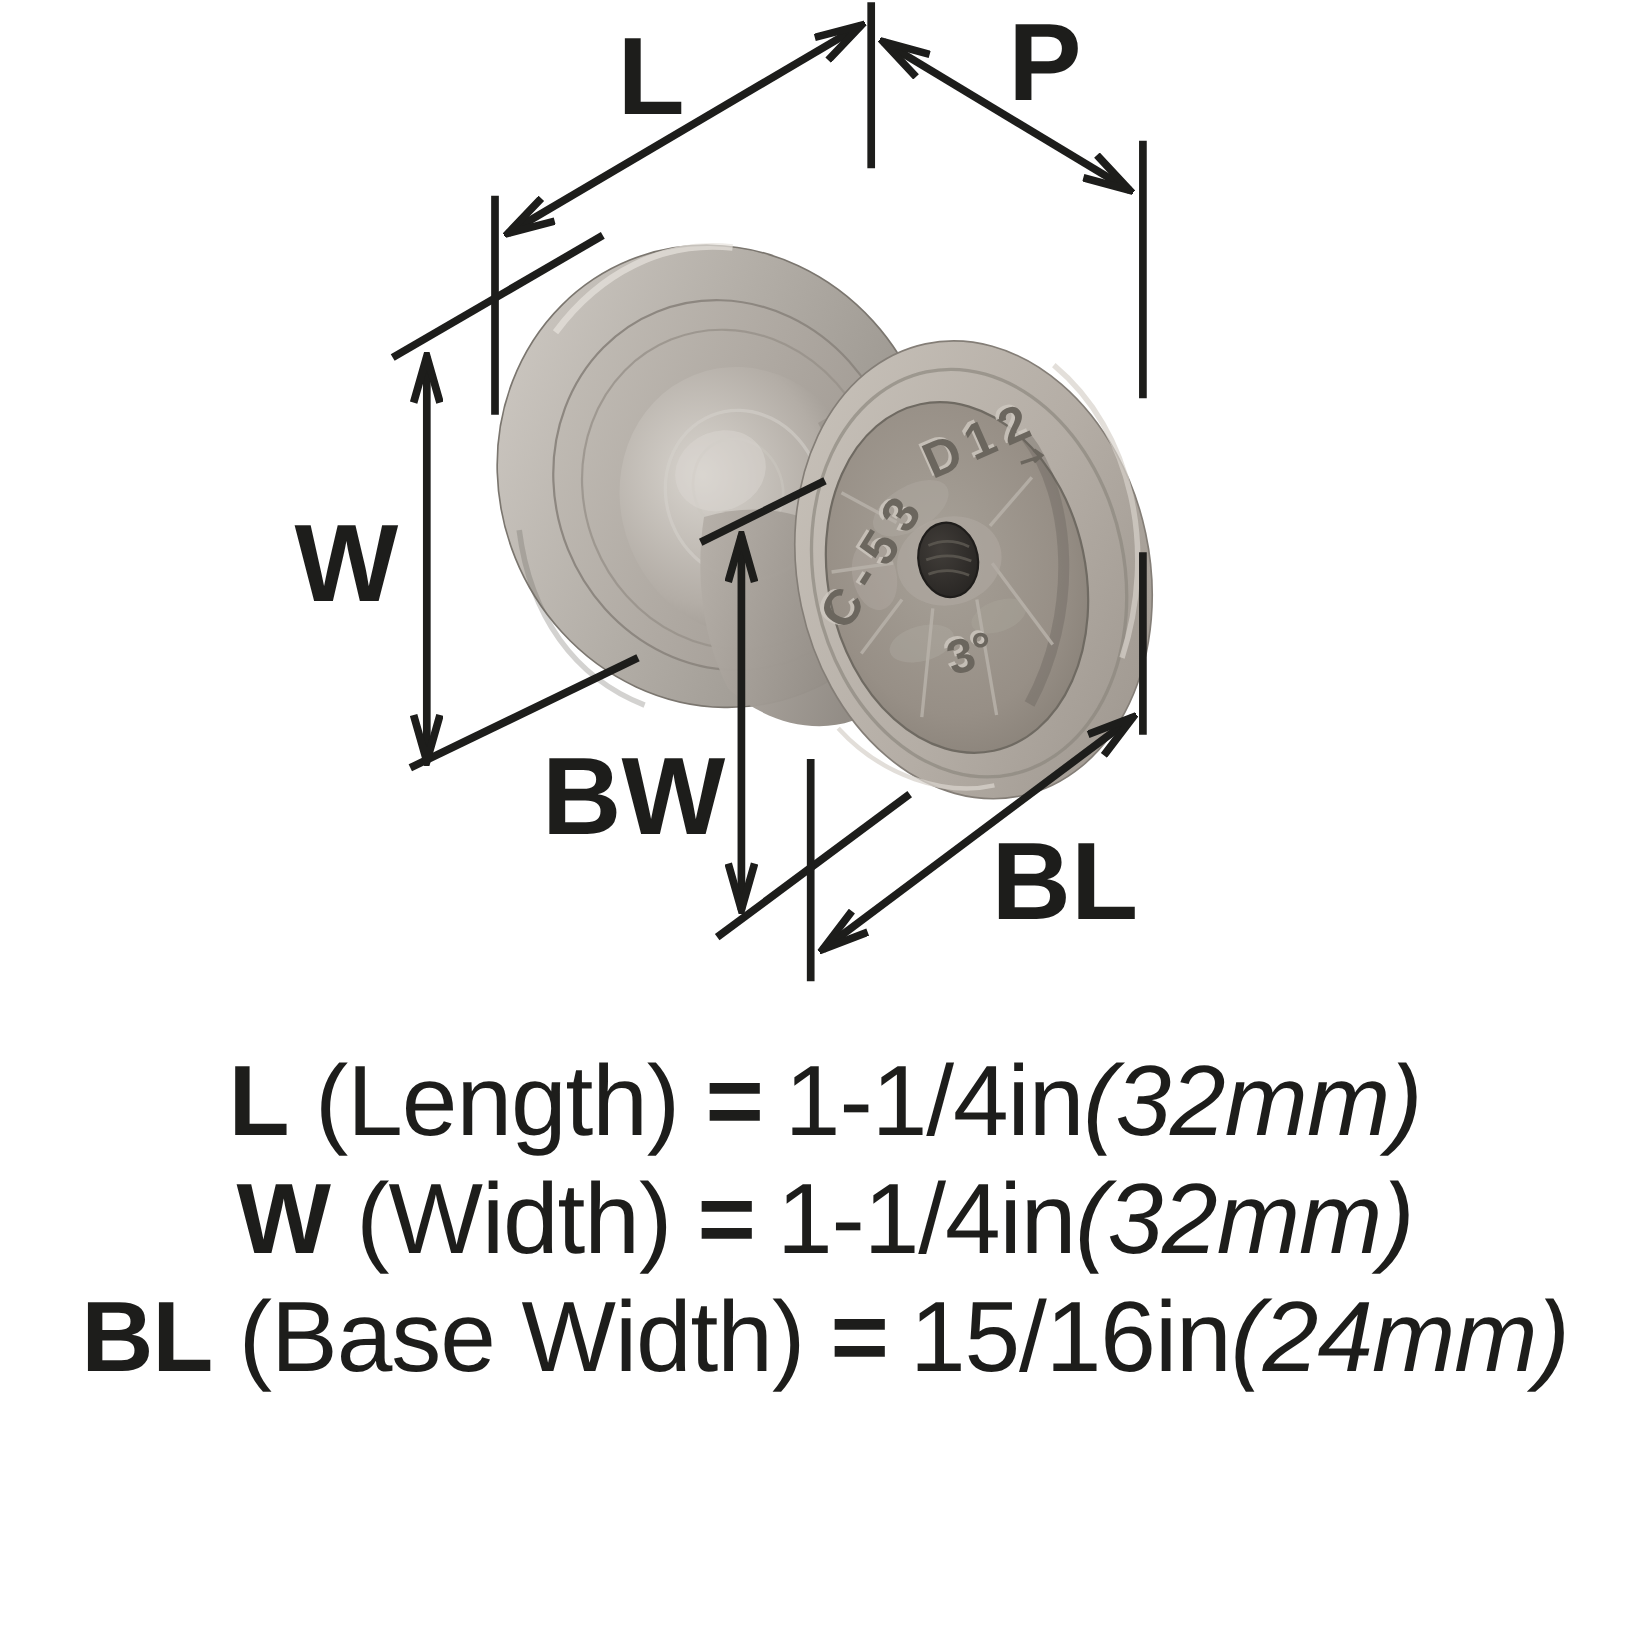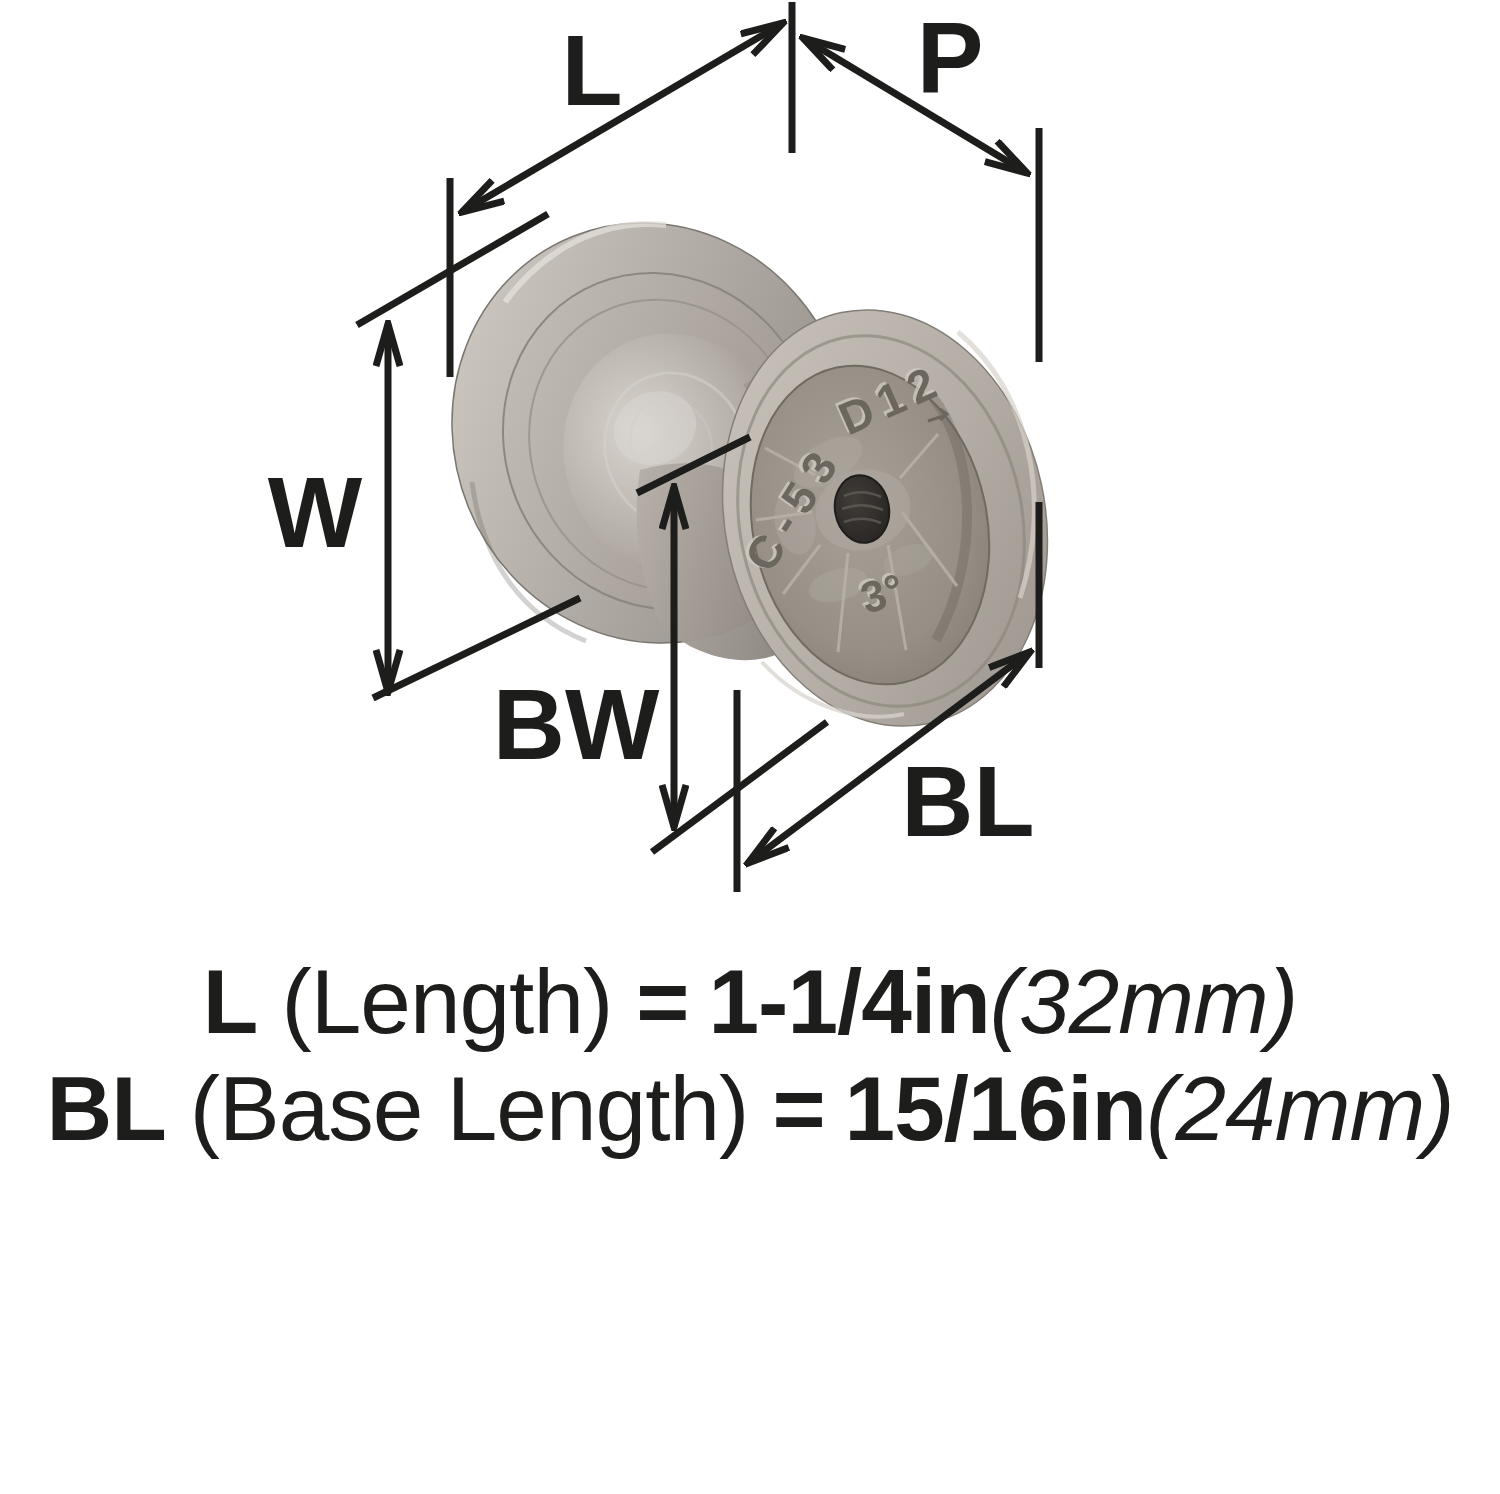--- a/index.html
+++ b/index.html
@@ -23,21 +23,21 @@
   }
   .spec-line {
     line-height: 107px;
     height: 107px;
     font-size: 91px;
     letter-spacing: -1px;
   }
   .spec-line .lbl   { font-weight: 700; margin-right: 24px; }
   .spec-line .nm    { font-weight: 400; margin-right: 24px; }
   .spec-line .eq    { font-weight: 700; margin-right: 20px; }
-  .spec-line .imp   { font-weight: 700; }
+  .spec-line .imp   { font-weight: 400; }
   .spec-line .met   { font-weight: 400; font-style: italic; }
   .dim-label {
     font-family: "Liberation Sans", sans-serif;
     font-weight: 700;
     font-size: 100px;
     fill: #1d1d1b;
   }
   .mark-text { font-family: "Liberation Sans", sans-serif; font-weight: 700; }
 </style>
 </head>
@@ -176,17 +176,20 @@
       <text class="dim-label" x="576" y="724" dominant-baseline="central">BW</text>
       <text class="dim-label" x="968" y="801" dominant-baseline="central">BL</text>
     </g>
   </svg>
 
   <div class="specs">
     <div class="spec-line">
       <span class="lbl">L</span><span class="nm">(Length)</span><span class="eq">=</span><span class="imp">1-1/4in</span><span class="met">(32mm)</span>
     </div>
     <div class="spec-line">
-      <span class="lbl">BL</span><span class="nm">(Base Length)</span><span class="eq">=</span><span class="imp">15/16in</span><span class="met">(24mm)</span>
+      <span class="lbl">W</span><span class="nm">(Width)</span><span class="eq">=</span><span class="imp">1-1/4in</span><span class="met">(32mm)</span>
+    </div>
+    <div class="spec-line">
+      <span class="lbl">BL</span><span class="nm">(Base Width)</span><span class="eq">=</span><span class="imp">15/16in</span><span class="met">(24mm)</span>
     </div>
   </div>
 
 </div>
 
 </body></html>

